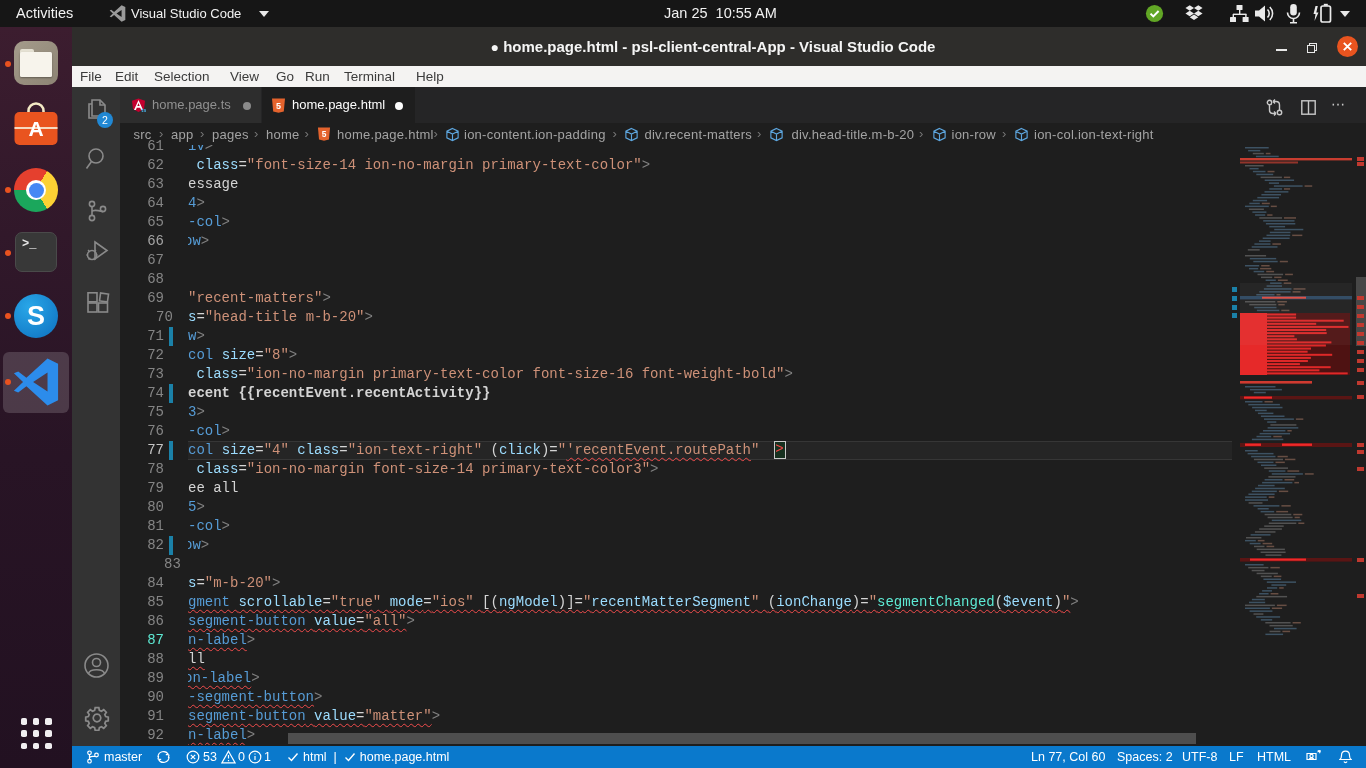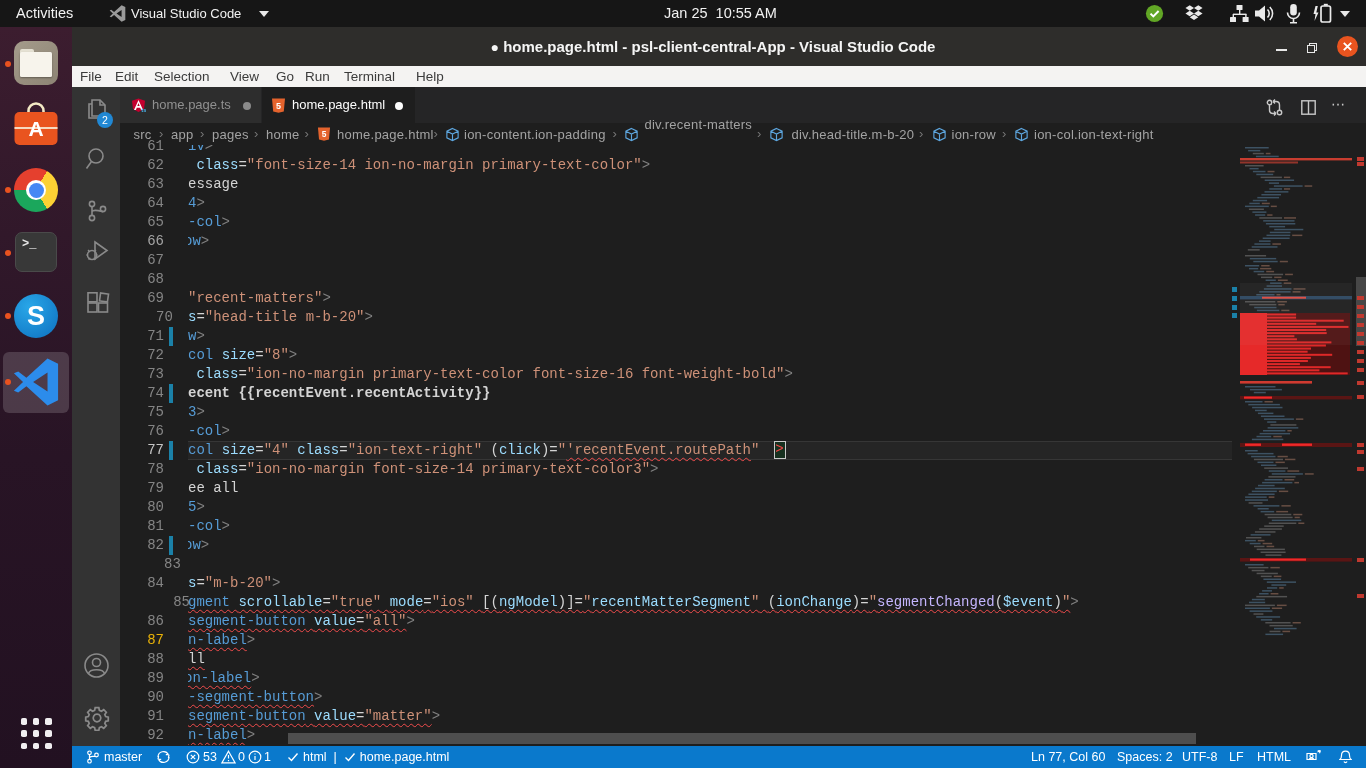--- a/index.html
+++ b/index.html
@@ -1,19 +1,19 @@
 <!DOCTYPE html>
 <html><head><meta charset="utf-8"><style>
 *{margin:0;padding:0;box-sizing:border-box;}
 html,body{width:1366px;height:768px;overflow:hidden;background:#1e1e1e;
   font-family:"Liberation Sans",sans-serif;}
 .abs{position:absolute;}
 
 .b{color:#569cd6}.a{color:#9cdcfe}.o{color:#ce9178}.g{color:#808080}
-.w{color:#d4d4d4}.y{color:#c4b5fd}
+.w{color:#d4d4d4}.y{color:#5eead4}
 .sq{text-decoration-line:underline;text-decoration-style:wavy;
  text-decoration-color:#f14c4c;text-decoration-thickness:1px;text-underline-offset:3px;}
 .codeline{position:absolute;height:19px;line-height:19px;white-space:pre;
  font-family:"Liberation Mono",monospace;font-size:14px;color:#d4d4d4;}
 .lnum{position:absolute;width:44px;text-align:right;height:19px;line-height:19px;
  font-family:"Liberation Mono",monospace;font-size:14px;color:#858585;left:120px;}
 .gmark{position:absolute;left:169px;width:3.5px;height:19px;background:#1b81a8;}
 .sbitem{position:absolute;color:#fff;font-size:12.5px;line-height:22px;height:22px;white-space:pre;}
 .menuitem{position:absolute;color:#3b3b3b;font-size:13.5px;line-height:21px;}
 .crumb{color:#a3a3a3;font-size:13px;letter-spacing:0.25px;}
@@ -199,21 +199,21 @@
 <div class="abs crumb" style="left:337px;top:123px;height:22px;line-height:23px;white-space:pre;">home.page.html</div>
 <div class="abs" style="left:433.5px;top:123px;height:22px;line-height:22px;color:#767676;font-size:13px;">›</div>
 <svg class="abs" style="left:445px;top:127px" width="15" height="15" viewBox="0 0 16 16">
     <path fill="none" stroke="#5ea7e0" stroke-width="1.2" d="M8 1.5 L14 4.5 V11.5 L8 14.5 L2 11.5 V4.5 Z M2 4.5 L8 7.5 L14 4.5 M8 7.5 V14.5"></path>
   </svg>
 <div class="abs crumb" style="left:464px;top:123px;height:22px;line-height:23px;white-space:pre;">ion-content.ion-padding</div>
 <div class="abs" style="left:612.5px;top:123px;height:22px;line-height:22px;color:#767676;font-size:13px;">›</div>
 <svg class="abs" style="left:624px;top:127px" width="15" height="15" viewBox="0 0 16 16">
     <path fill="none" stroke="#5ea7e0" stroke-width="1.2" d="M8 1.5 L14 4.5 V11.5 L8 14.5 L2 11.5 V4.5 Z M2 4.5 L8 7.5 L14 4.5 M8 7.5 V14.5"></path>
   </svg>
-<div class="abs crumb" style="left:644.5px;top:113px;height:22px;line-height:23px;white-space:pre;">div.recent-matters</div>
+<div class="abs crumb" style="left:644.5px;top:123px;height:22px;line-height:23px;white-space:pre;">div.recent-matters</div>
 <div class="abs" style="left:757px;top:123px;height:22px;line-height:22px;color:#767676;font-size:13px;">›</div>
 <svg class="abs" style="left:769px;top:127px" width="15" height="15" viewBox="0 0 16 16">
     <path fill="none" stroke="#5ea7e0" stroke-width="1.2" d="M8 1.5 L14 4.5 V11.5 L8 14.5 L2 11.5 V4.5 Z M2 4.5 L8 7.5 L14 4.5 M8 7.5 V14.5"></path>
   </svg>
 <div class="abs crumb" style="left:791.5px;top:123px;height:22px;line-height:23px;white-space:pre;">div.head-title.m-b-20</div>
 <div class="abs" style="left:919px;top:123px;height:22px;line-height:22px;color:#767676;font-size:13px;">›</div>
 <svg class="abs" style="left:931.5px;top:127px" width="15" height="15" viewBox="0 0 16 16">
     <path fill="none" stroke="#5ea7e0" stroke-width="1.2" d="M8 1.5 L14 4.5 V11.5 L8 14.5 L2 11.5 V4.5 Z M2 4.5 L8 7.5 L14 4.5 M8 7.5 V14.5"></path>
   </svg>
 <div class="abs crumb" style="left:951.5px;top:123px;height:22px;line-height:23px;white-space:pre;">ion-row</div>
@@ -241,23 +241,23 @@
 <div class="lnum" style="top:402.5px;color:#858585;">75</div>
 <div class="lnum" style="top:421.5px;color:#858585;">76</div>
 <div class="lnum" style="top:440.5px;color:#c6c6c6;">77</div>
 <div class="lnum" style="top:459.5px;color:#858585;text-align:right;">78</div>
 <div class="lnum" style="top:478.5px;color:#858585;">79</div>
 <div class="lnum" style="top:497.5px;color:#858585;">80</div>
 <div class="lnum" style="top:516.5px;color:#858585;">81</div>
 <div class="lnum" style="top:535.5px;color:#858585;">82</div>
 <div class="lnum" style="top:554.5px;color:#858585;padding-left:44px;">83</div>
 <div class="lnum" style="top:573.5px;color:#858585;">84</div>
-<div class="lnum" style="top:592.5px;color:#858585;margin-left:26px;">85</div>
+<div class="lnum" style="top:592.5px;color:#858585;">85</div>
 <div class="lnum" style="top:611.5px;color:#858585;">86</div>
-<div class="lnum" style="top:630.5px;color:#eab308;">87</div>
+<div class="lnum" style="top:630.5px;color:#5eead4;">87</div>
 <div class="lnum" style="top:649.5px;color:#858585;">88</div>
 <div class="lnum" style="top:668.5px;color:#858585;">89</div>
 <div class="lnum" style="top:687.5px;color:#858585;">90</div>
 <div class="lnum" style="top:706.5px;color:#858585;">91</div>
 <div class="lnum" style="top:725.5px;color:#858585;">92</div>
 <div class="gmark" style="top:326.5px;"></div>
 <div class="gmark" style="top:383.5px;"></div>
 <div class="gmark" style="top:440.5px;"></div>
 <div class="gmark" style="top:535.5px;"></div>
 <div class="abs" style="left:188px;top:145px;width:1052px;height:600px;overflow:hidden;">

